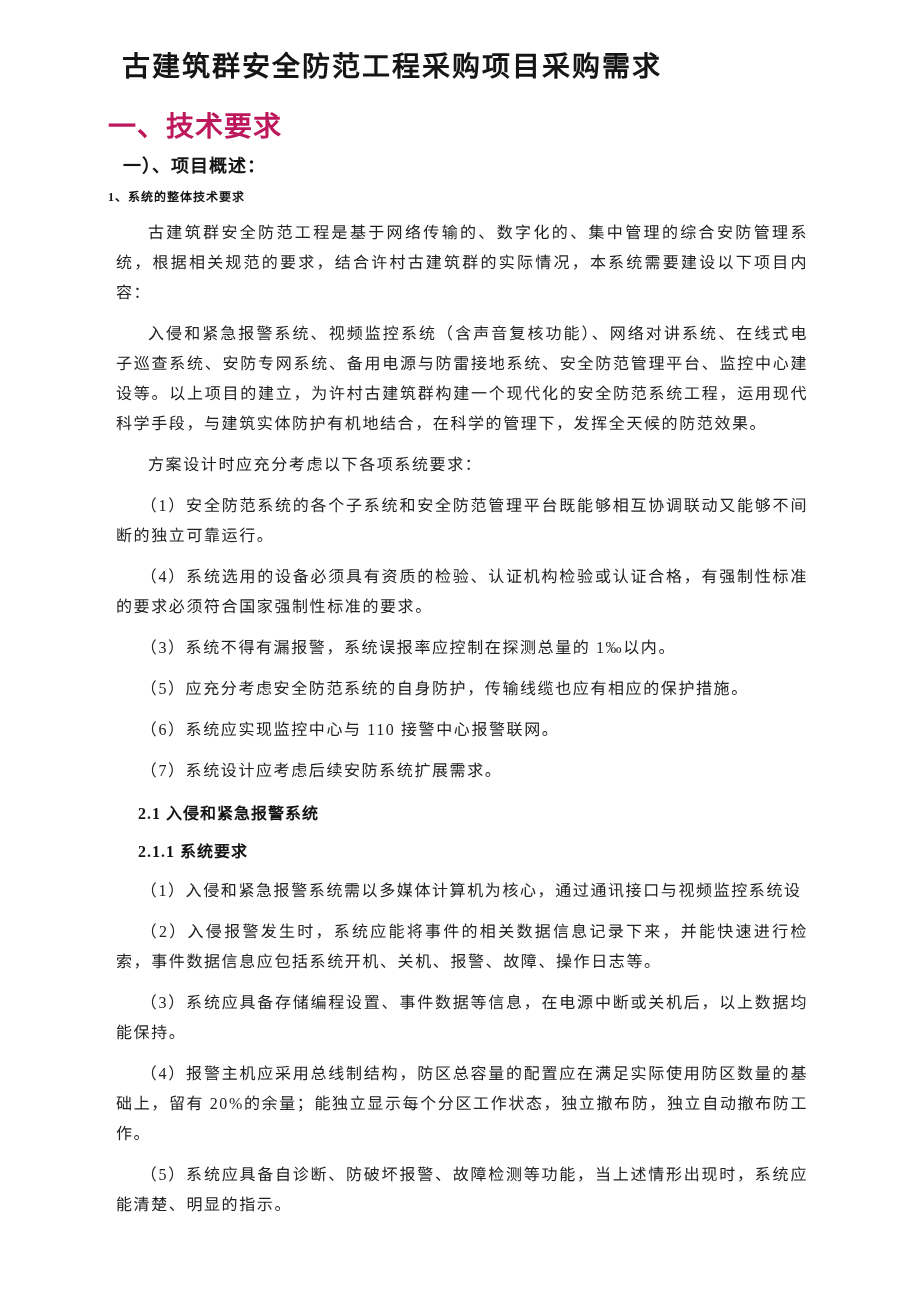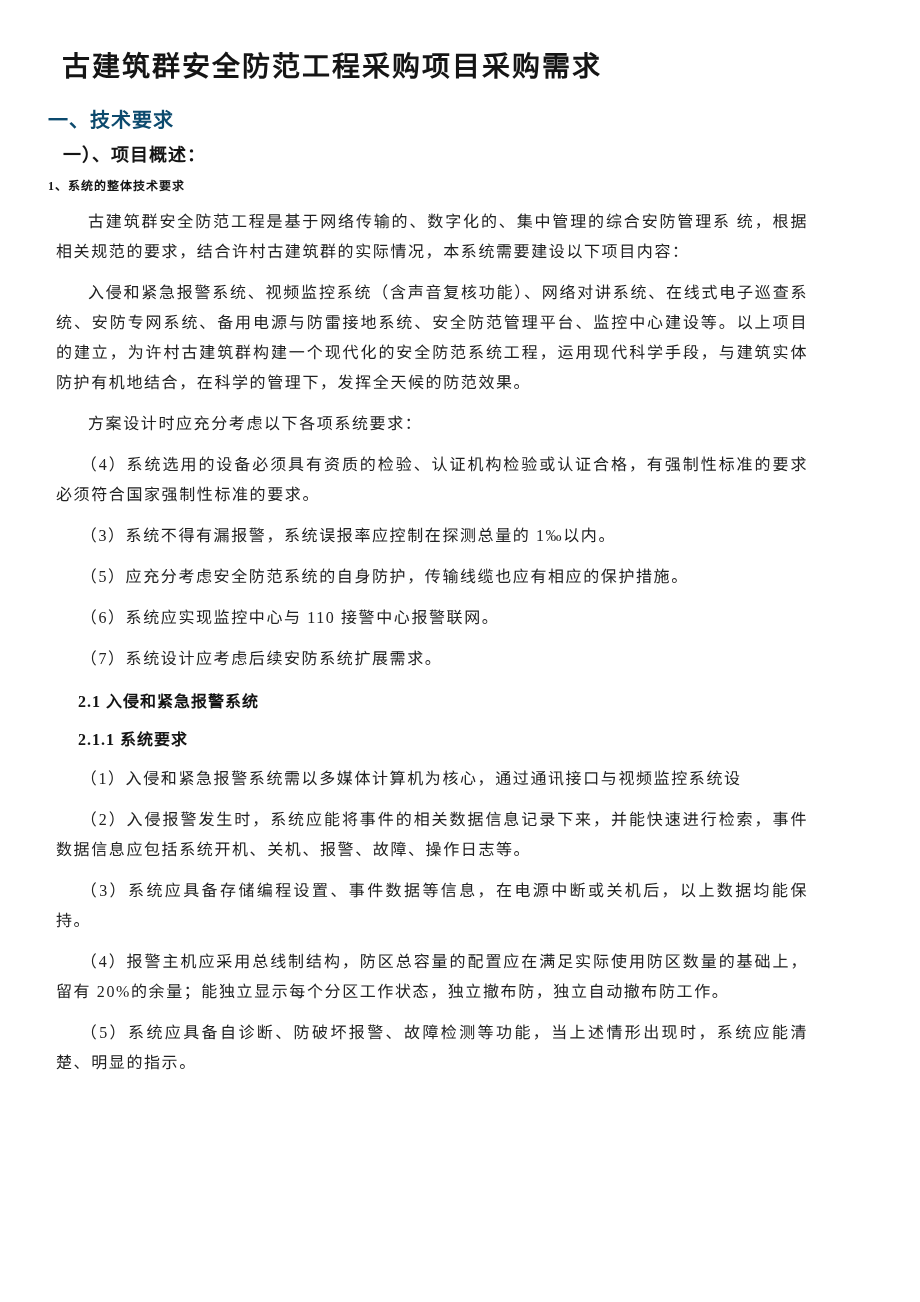--- a/index.html
+++ b/index.html
@@ -12,37 +12,37 @@
     height: 1302px;
     overflow: hidden;
     font-family: "Liberation Serif", "DejaVu Serif", serif;
     color: #1c1c1c;
     -webkit-font-smoothing: antialiased;
   }
   .page {
     box-sizing: border-box;
     width: 920px;
     height: 1302px;
-    padding: 44px 112px 36px 48px;
+    padding: 44px 112px 36px 108px;
     background: #ffffff;
   }
   .doc-title {
     font-size: 28px;
     font-weight: 800;
     letter-spacing: 2px;
     margin: 0 0 20px 14px;
     color: #151515;
     white-space: nowrap;
   }
   .h1 {
-    font-size: 20px;
+    font-size: 28px;
     font-weight: 800;
     letter-spacing: 1px;
     margin: 0 0 7px 0;
-    color: #0c4a6e;
+    color: #be185d;
   }
   .h2 {
     font-size: 18px;
     font-weight: 800;
     letter-spacing: 1px;
     margin: 0 0 9px 15px;
     color: #151515;
   }
   .h3 {
     font-size: 12px;
@@ -74,20 +74,21 @@
 
 <div class="page">
   <h1 class="doc-title">古建筑群安全防范工程采购项目采购需求</h1>
   <div>
       <div class="h1">一、技术要求</div>
       <div class="h2">一）、项目概述：</div>
       <div class="h3">1、系统的整体技术要求</div>
       <p class="p-indent">古建筑群安全防范工程是基于网络传输的、数字化的、集中管理的综合安防管理系 统，根据相关规范的要求，结合许村古建筑群的实际情况，本系统需要建设以下项目内容：</p>
       <p class="p-indent">入侵和紧急报警系统、视频监控系统（含声音复核功能）、网络对讲系统、在线式电子巡查系统、安防专网系统、备用电源与防雷接地系统、安全防范管理平台、监控中心建设等。以上项目的建立，为许村古建筑群构建一个现代化的安全防范系统工程，运用现代科学手段，与建筑实体防护有机地结合，在科学的管理下，发挥全天候的防范效果。</p>
       <p class="p-indent">方案设计时应充分考虑以下各项系统要求：</p>
+      <p class="p-num">（1）安全防范系统的各个子系统和安全防范管理平台既能够相互协调联动又能够不间断的独立可靠运行。</p>
       <p class="p-num">（4）系统选用的设备必须具有资质的检验、认证机构检验或认证合格，有强制性标准的要求必须符合国家强制性标准的要求。</p>
       <p class="p-num">（3）系统不得有漏报警，系统误报率应控制在探测总量的 1‰以内。</p>
       <p class="p-num">（5）应充分考虑安全防范系统的自身防护，传输线缆也应有相应的保护措施。</p>
       <p class="p-num">（6）系统应实现监控中心与 110 接警中心报警联网。</p>
       <p class="p-num">（7）系统设计应考虑后续安防系统扩展需求。</p>
       <div class="h4">2.1 入侵和紧急报警系统</div>
       <div class="h4">2.1.1 系统要求</div>
       <p class="p-num">（1）入侵和紧急报警系统需以多媒体计算机为核心，通过通讯接口与视频监控系统设</p>
       <p class="p-num">（2）入侵报警发生时，系统应能将事件的相关数据信息记录下来，并能快速进行检索，事件数据信息应包括系统开机、关机、报警、故障、操作日志等。</p>
       <p class="p-num">（3）系统应具备存储编程设置、事件数据等信息，在电源中断或关机后，以上数据均能保持。</p>

